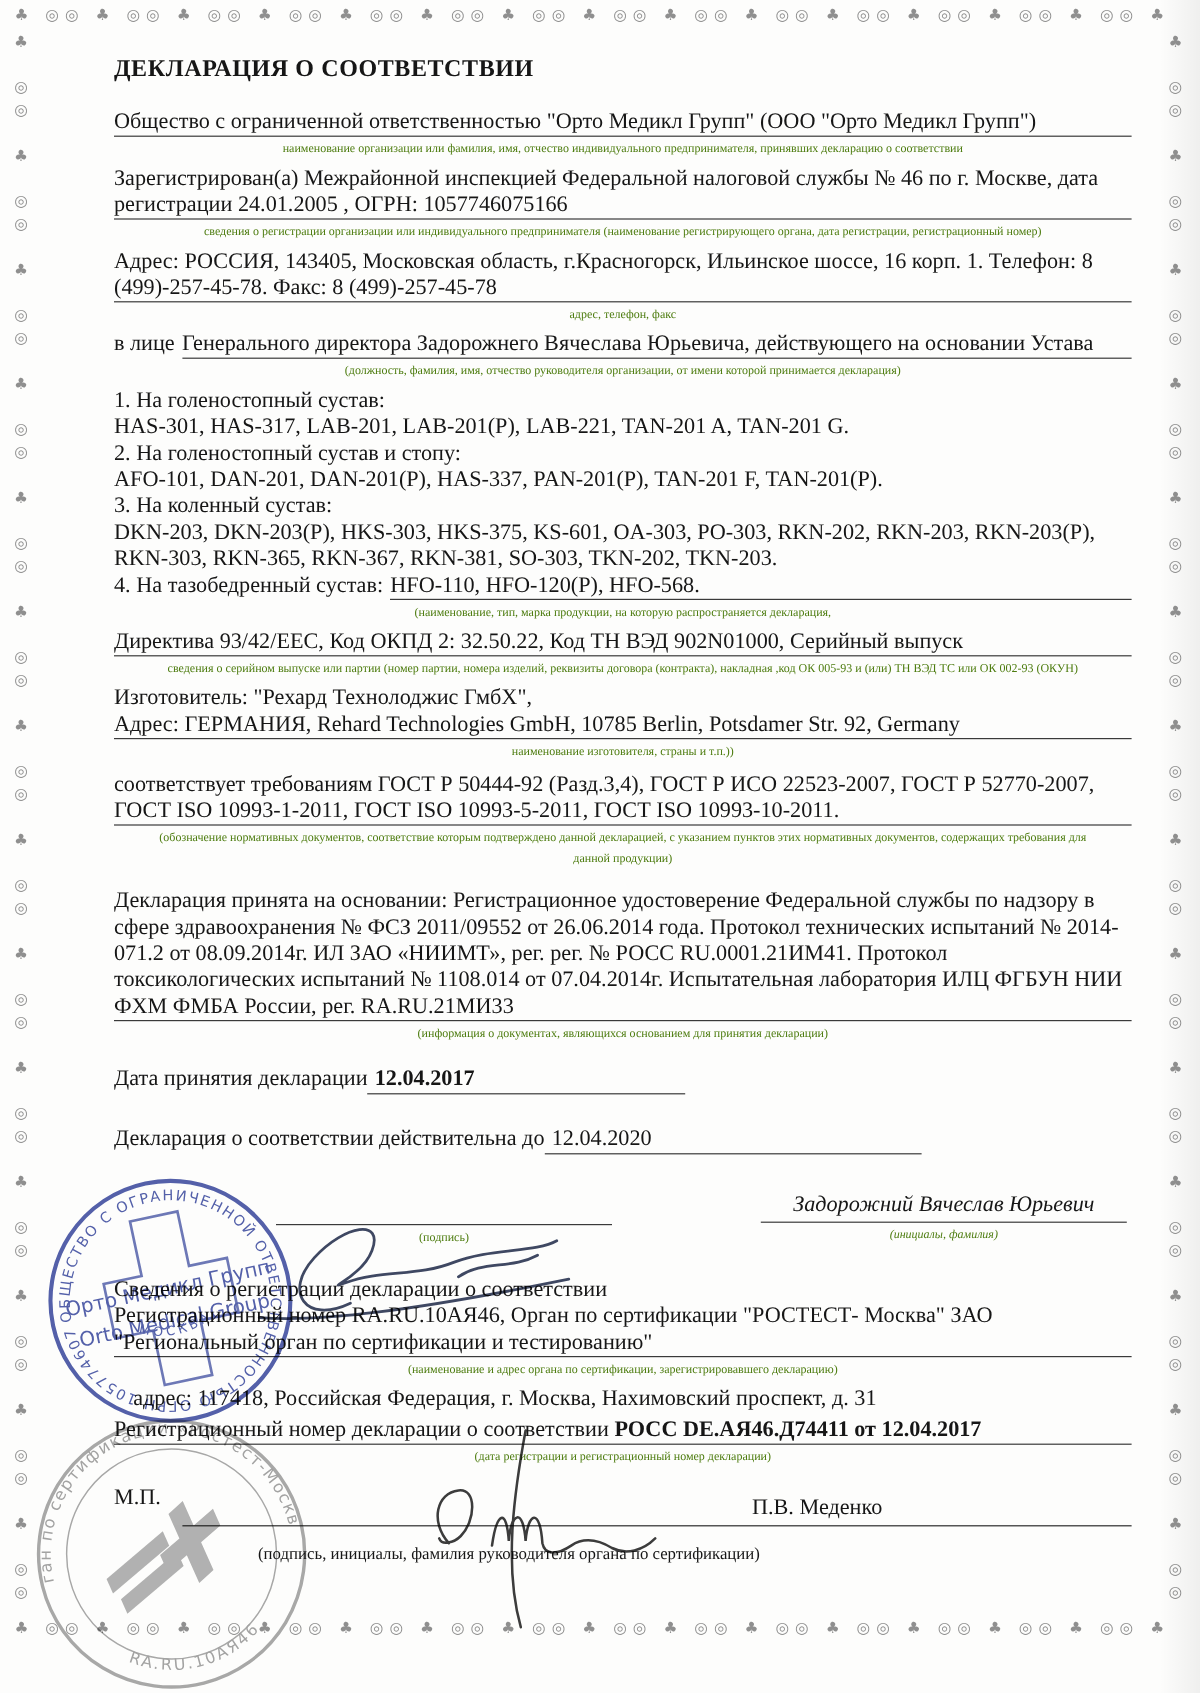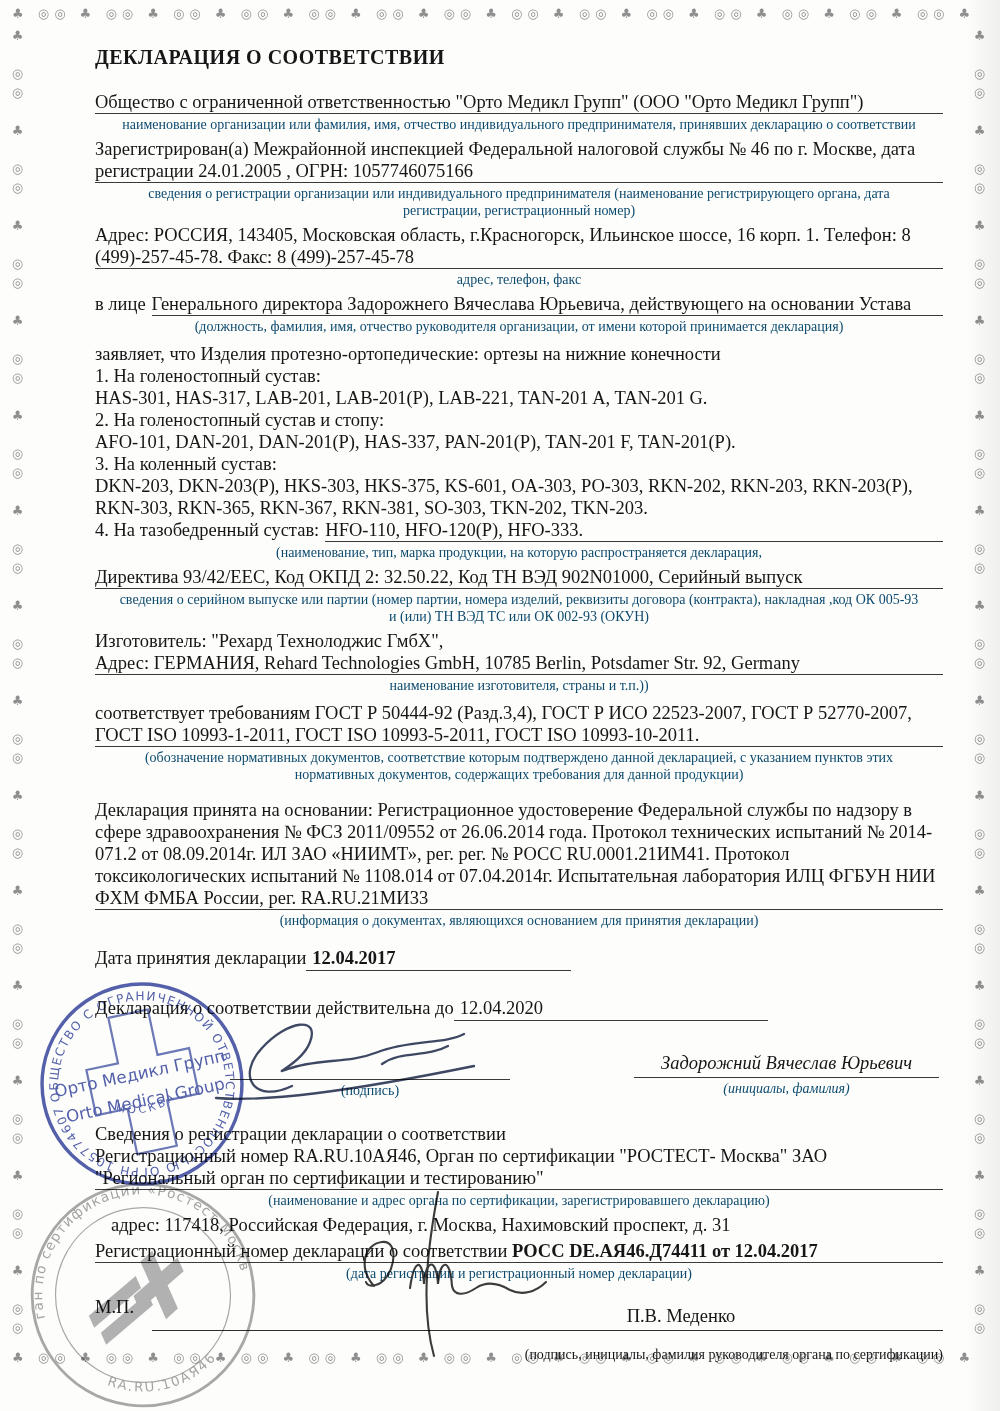--- a/index.html
+++ b/index.html
@@ -13,41 +13,41 @@
   .bstrip.top{left:12px;right:18px;top:6px;height:24px;}
   .bstrip.bottom{left:12px;right:18px;top:1350px;height:24px;}
   .bstrip.vert{writing-mode:vertical-rl;text-orientation:upright;letter-spacing:4px;width:22px;top:28px;height:1318px;}
   .bstrip.left{left:3px;}
   .bstrip.right{right:13px;}
   
   .content{position:absolute;left:95px;top:46px;width:848px;}
   .title{font-size:20px;font-weight:bold;letter-spacing:.5px;margin:0 0 22px 0;}
   .t{font-size:18.5px;line-height:22px;}
   .rule-b{border-bottom:1.3px solid #3a3a3a;}
-  .caption{font-size:14px;line-height:17px;text-align:center;margin:2px auto 5px auto;max-width:802px;color:#0c4a6e;}
+  .caption{font-size:10px;line-height:17px;text-align:center;margin:2px auto 5px auto;max-width:802px;color:#4d7c0f;}
   .line{display:flex;align-items:baseline;}
   .fill-u{flex:1;border-bottom:1.3px solid #3a3a3a;margin-left:6px;}
   .mb2{margin-bottom:2px;}.mb4{margin-bottom:4px;}.mb8{margin-bottom:8px;}
   .mt8{margin-top:8px;}.mt12{margin-top:16px;}
   .dateline{margin-top:18px;}
   .dateline .val{border-bottom:1.3px solid #3a3a3a;padding:0 175px 1px 6px;font-weight:bold;}
   .validline{margin-top:26px;}
   .validline .val{border-bottom:1.3px solid #3a3a3a;padding:0 225px 1px 6px;}
   
   .sigrow{display:flex;margin-top:30px;height:72px;}
   .sigcol1{margin-left:135px;width:280px;}
   .sigcol1 .rule{height:28px;border-bottom:1.3px solid #3a3a3a;}
   .sigcol2{margin-left:auto;width:305px;margin-right:4px;text-align:center;font-style:italic;}
   .sigcol2 .name{font-size:18.5px;line-height:24px;border-bottom:1.3px solid #3a3a3a;padding-bottom:2px;}
   
   .mprow{display:flex;align-items:flex-start;margin-top:14px;}
   .mp{font-size:18.5px;line-height:22px;padding-bottom:2px;}
   .mpline{position:relative;flex:1;margin-left:18px;height:34px;border-bottom:1.6px solid #2c2c2c;}
   .sig2name{position:absolute;left:60%;bottom:3px;font-size:18.5px;}
-  .mpcaption{font-size:14px;line-height:17px;text-align:right;padding-left:120px;margin-top:15px;font-family:Liberation Serif, serif;}
+  .mpcaption{font-size:14px;line-height:17px;text-align:left;padding-left:120px;margin-top:15px;font-family:Liberation Serif, serif;}
   .indent{padding-left:16px;}
   b.reg{font-weight:bold;}
   
   .overlay{position:absolute;mix-blend-mode:multiply;pointer-events:none;}
   .stamp-blue{left:36px;top:978px;width:212px;height:212px;transform:rotate(-12deg);opacity:.88;}
   .stamp-gray{left:24px;top:1176px;width:238px;height:238px;transform:rotate(-14deg);opacity:.8;}
   .sig1{left:196px;top:1006px;width:300px;height:110px;opacity:.92;}
   .sig2{left:348px;top:1184px;width:250px;height:178px;opacity:.9;}
 </style>
 </head>
@@ -72,30 +72,29 @@
 
     <div class="t rule-b mb2">Адрес: РОССИЯ, 143405, Московская область, г.Красногорск, Ильинское шоссе, 16 корп. 1. Телефон: 8 (499)-257-45-78. Факс: 8 (499)-257-45-78</div>
     <div class="caption">адрес, телефон, факс</div>
 
     <div class="t line">
       <span>в лице</span>
       <span class="fill-u">Генерального директора Задорожнего Вячеслава Юрьевича, действующего на основании Устава</span>
     </div>
     <div class="caption">(должность, фамилия, имя, отчество руководителя организации, от имени которой принимается декларация)</div>
 
-    <div class="t mt8">заявляет, что Изделия протезно-ортопедические: ортезы на нижние конечности</div>
     <div class="t">1. На голеностопный сустав:</div>
     <div class="t">HAS-301, HAS-317, LAB-201, LAB-201(P), LAB-221, TAN-201 A, TAN-201 G.</div>
     <div class="t">2. На голеностопный сустав и стопу:</div>
     <div class="t">AFO-101, DAN-201, DAN-201(P), HAS-337, PAN-201(P), TAN-201 F, TAN-201(P).</div>
     <div class="t">3. На коленный сустав:</div>
     <div class="t">DKN-203, DKN-203(P), HKS-303, HKS-375, KS-601, OA-303, PO-303, RKN-202, RKN-203, RKN-203(P), RKN-303, RKN-365, RKN-367, RKN-381, SO-303, TKN-202, TKN-203.</div>
     <div class="t line">
       <span>4. На тазобедренный сустав:</span>
-      <span class="fill-u">HFO-110, HFO-120(P), HFO-333.</span>
+      <span class="fill-u">HFO-110, HFO-120(P), HFO-568.</span>
     </div>
     <div class="caption">(наименование, тип, марка продукции, на которую распространяется декларация,</div>
 
     <div class="t rule-b mb2">Директива 93/42/ЕЕС, Код ОКПД 2:  32.50.22, Код ТН ВЭД 902N01000, Серийный выпуск</div>
     <div class="caption">сведения о серийном выпуске или партии (номер партии, номера изделий, реквизиты договора (контракта), накладная ,код ОК 005-93 и (или) ТН ВЭД ТС или ОК 002-93 (ОКУН)</div>
 
     <div class="t">Изготовитель: "Рехард Технолоджис ГмбХ",</div>
     <div class="t rule-b mb2">Адрес: ГЕРМАНИЯ, Rehard Technologies GmbH, 10785 Berlin, Potsdamer Str. 92, Germany</div>
     <div class="caption mb8">наименование изготовителя, страны и т.п.))</div>
 

